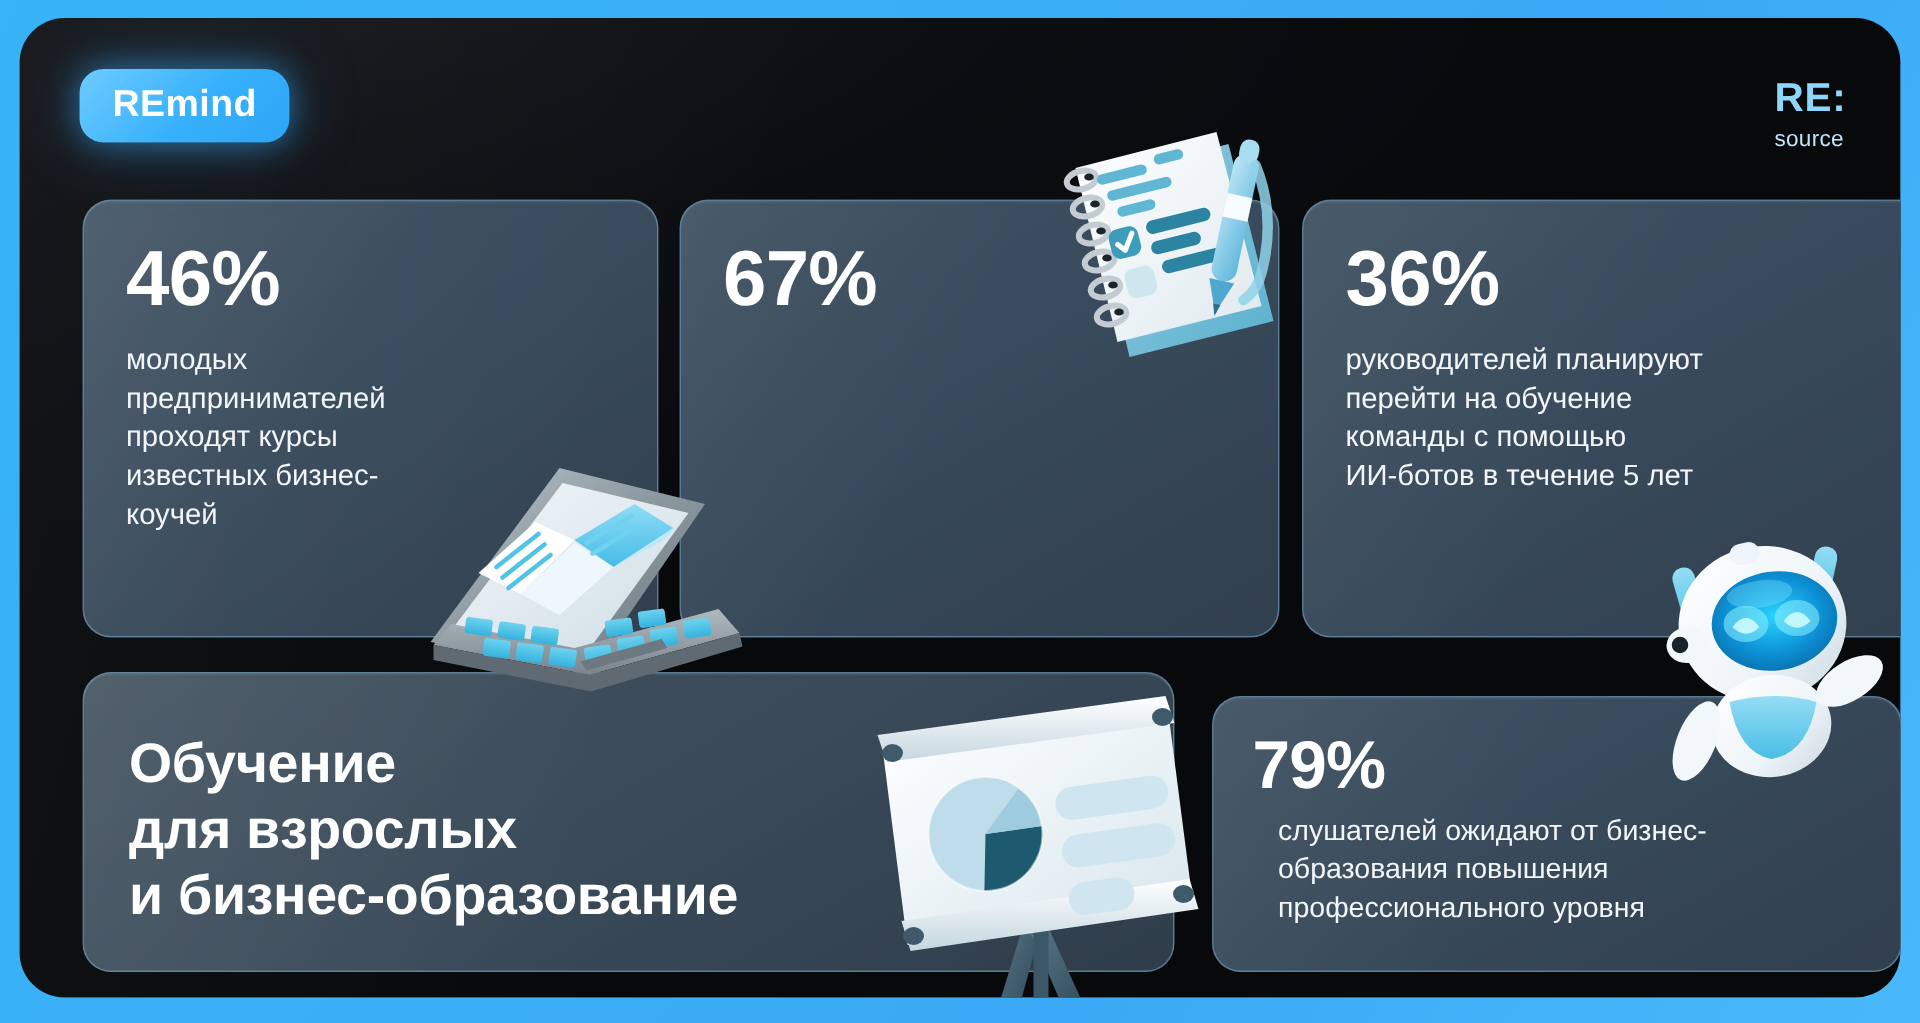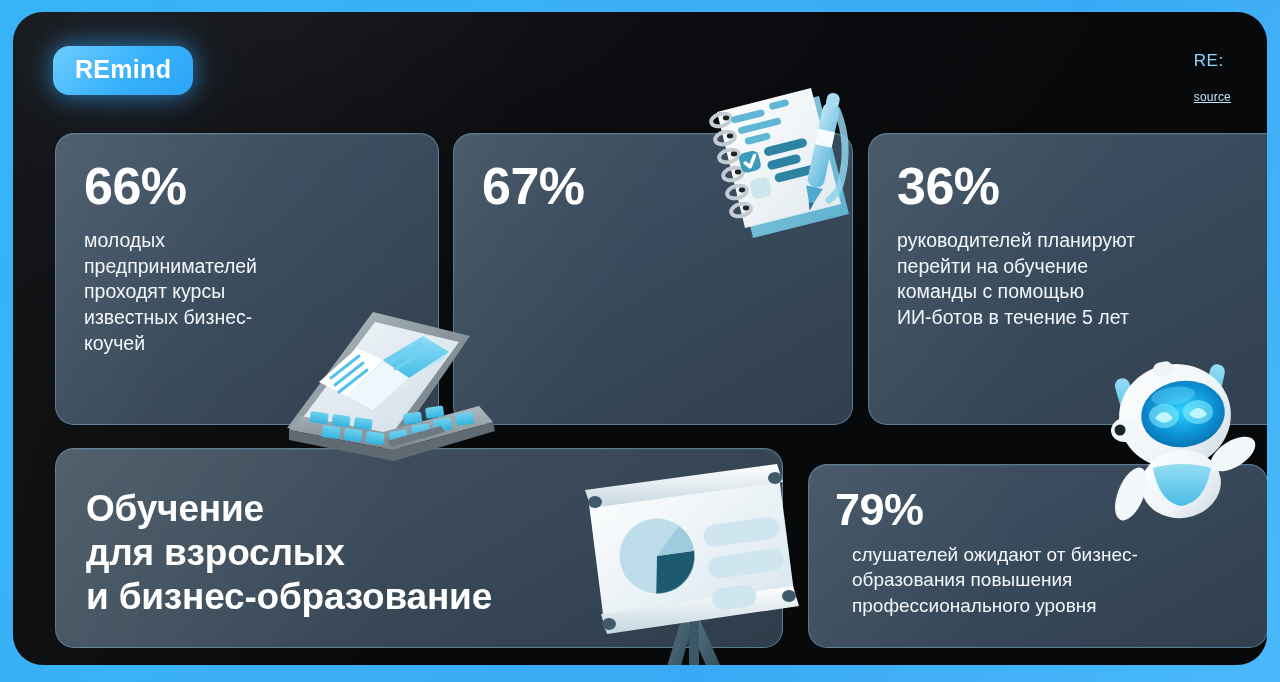--- a/index.html
+++ b/index.html
@@ -58,32 +58,31 @@
 
   .re-source {
     position: absolute;
     right: 36px;
     top: 40px;
     text-align: left;
     z-index: 40;
     line-height: 1;
   }
   .re-source .re-top {
-    font-size: 17px;
-    font-weight: normal;
+    font-size: 27px;
+    font-weight: bold;
     color: #8fd6fb;
     letter-spacing: 0.5px;
   }
   .re-source .re-bottom {
-    margin-top: 22px;
-    font-size: 12px;
+    margin-top: 6px;
+    font-size: 15px;
     font-weight: normal;
     color: #bfe6fd;
     letter-spacing: 0.2px;
-    text-decoration: underline;
   }
 
   
   .card {
     position: absolute;
     border-radius: 19px;
     border: 1px solid rgba(130,190,225,0.45);
     background: linear-gradient(150deg, #3f5162 0%, #384a5b 45%, #313f4e 100%);
     box-shadow: inset 0 1px 0 rgba(255,255,255,0.07);
     overflow: hidden;
@@ -157,21 +156,21 @@
       <span>REmind</span>
     </div>
 
     <div class="re-source">
       <div class="re-top">RE:</div>
       <div class="re-bottom">source</div>
     </div>
 
     <div class="card" id="card-46">
       <div class="card-inner">
-        <div class="stat-num">66%</div>
+        <div class="stat-num">46%</div>
         <div class="stat-text">молодых
 предпринимателей
 проходят курсы
 известных бизнес-
 коучей</div>
       </div>
     </div>
 
     <div class="card" id="card-67">
       <div class="card-inner">

